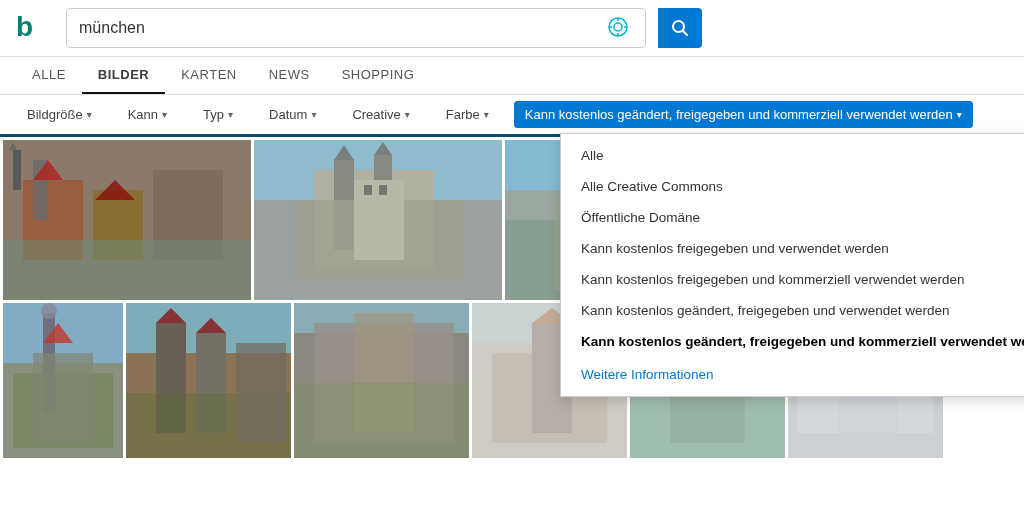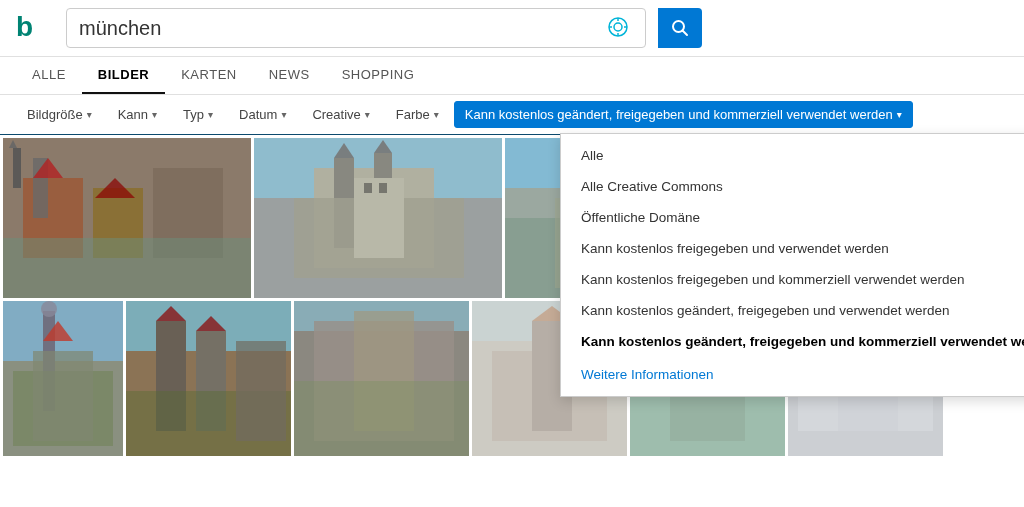--- a/index.html
+++ b/index.html
@@ -26,21 +26,21 @@
       flex: 1;
       max-width: 580px;
       border: 1px solid #ccc;
       border-radius: 4px;
       height: 40px;
       padding: 0 12px;
     }
     .search-input {
       border: none;
       outline: none;
-      font-size: 20px;
+      font-size: 16px;
       flex: 1;
       color: #333;
     }
     .search-icons {
       display: flex;
       align-items: center;
       gap: 8px;
     }
     .camera-icon-btn {
       background: none;
@@ -73,32 +73,32 @@
       padding: 10px 16px;
       font-size: 13px;
       color: #555;
       cursor: pointer;
       text-decoration: none;
       display: block;
       border-bottom: 2px solid transparent;
       letter-spacing: 0.5px;
     }
     .nav-tab.active {
-      color: #000000;
+      color: #404040;
       font-weight: bold;
       border-bottom: 2px solid #111;
     }
 
     
     .filter-bar {
       display: flex;
       align-items: flex-start;
       padding: 6px 16px;
-      border-bottom: 1px solid #0c4a6e;
-      gap: 4px;
+      border-bottom: 3px solid #0c4a6e;
+      gap: 14px;
       position: relative;
     }
     .filter-btn {
       padding: 5px 10px;
       font-size: 13px;
       color: #444;
       cursor: pointer;
       background: none;
       border: 1px solid transparent;
       border-radius: 3px;

